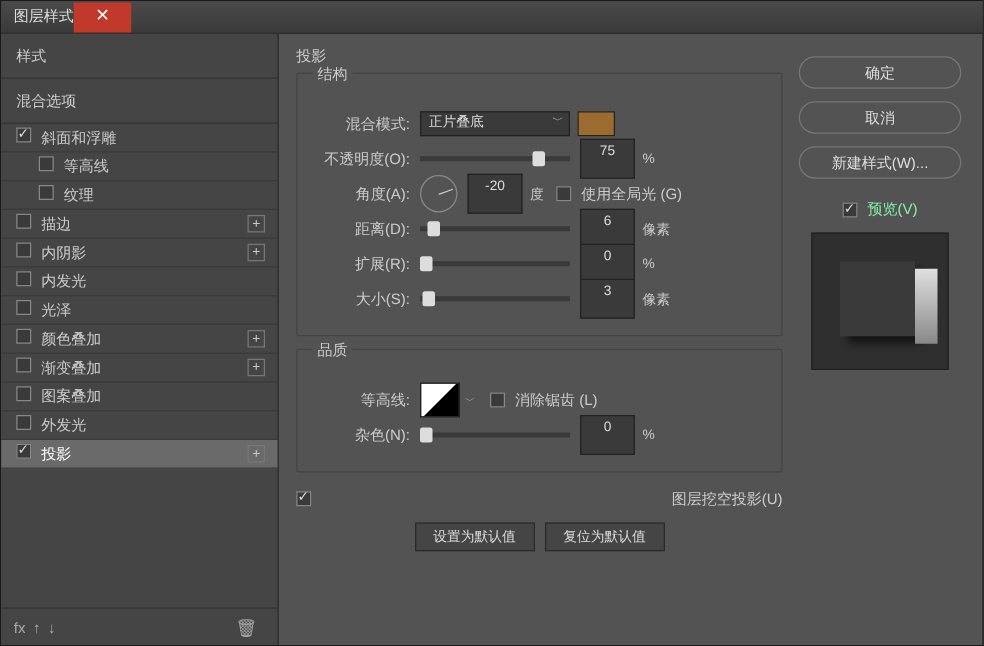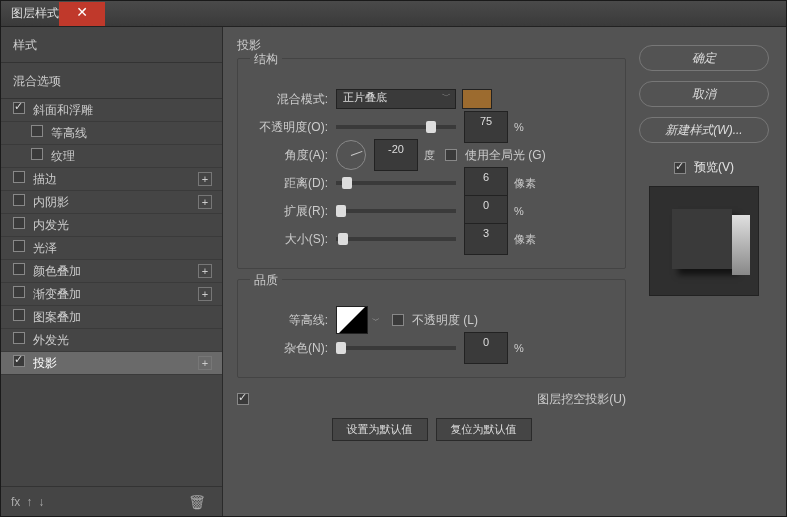--- a/index.html
+++ b/index.html
@@ -32,22 +32,22 @@
 .slider .thumb { position: absolute; top: -4px; width: 10px; height: 12px; background: #ddd; border-radius: 2px; }
 .num { width: 44px; height: 32px; background: #3a3a3a; border: 1px solid #222; color: #ddd; text-align: center; font-size: 11px; line-height: 18px; margin-right: 6px; }
 .unit { font-size: 11px; color: #ccc; }
 .angle-dial { width: 30px; height: 30px; border: 1px solid #888; border-radius: 50%; margin-right: 8px; position: relative; }
 .angle-dial::after { content: ""; position: absolute; width: 12px; height: 1px; background: #ccc; top: 14px; left: 14px; transform: rotate(-20deg); transform-origin: left; }
 .curve { width: 32px; height: 28px; background: linear-gradient(135deg,#fff 49%,#000 51%); border: 1px solid #222; margin-right: 4px; }
 .curve-arr { font-size: 8px; color: #aaa; margin-right: 12px; }
 .btn-row { display: flex; gap: 8px; justify-content: center; margin-top: 8px; }
 .flat-btn { background: #454545; border: 1px solid #2a2a2a; color: #ddd; font-size: 11px; padding: 3px 14px; cursor: pointer; }
 .right { width: 150px; padding: 18px 14px 10px 0; display: flex; flex-direction: column; align-items: center; }
-.pill { width: 130px; height: 26px; border: 1px solid #777; border-radius: 13px; color: #ddd; font-size: 12px; text-align: center; line-height: 24px; margin-bottom: 10px; cursor: pointer; background: #535353; font-style: italic; }
-.prev-row { display: flex; align-items: center; color: #e5e5e5; font-size: 12px; margin: 6px 0 10px 0; }
+.pill { width: 130px; height: 26px; border: 1px solid #777; border-radius: 13px; color: #ddd; font-size: 12px; text-align: center; line-height: 24px; margin-bottom: 10px; cursor: pointer; background: #535353; }
+.prev-row { display: flex; align-items: center; color: #86efac; font-size: 12px; margin: 6px 0 10px 0; }
 .preview { width: 110px; height: 110px; background: #2f2f2f; border: 1px solid #222; position: relative; }
 .preview .sq { position: absolute; top: 22px; left: 22px; width: 60px; height: 60px; background: #3a3a3a; box-shadow: 6px 6px 6px rgba(0,0,0,.6); }
 .preview .lt { position: absolute; right: 8px; top: 28px; width: 18px; height: 60px; background: linear-gradient(#e0e0e0,#888); }
 .trash { font-size: 14px; color: #aaa; }
 .lbl-left { display:flex; align-items:flex-start; }
 </style>
 </head>
 <body>
 
 <div class="window">
@@ -210,21 +210,21 @@
       </div>
 
       <div class="fieldset">
         <span class="legend">品质</span>
 
         <div class="row">
           <div class="lbl">等高线:</div>
           <div class="curve"></div>
           <span class="curve-arr">﹀</span>
           <span class="chk"></span>
-          <span>不透明度 (L)</span>
+          <span>消除锯齿 (L)</span>
         </div>
 
         <div class="row">
           <div class="lbl">杂色(N):</div>
           <div class="slider">
               <div class="thumb" style="left:0%"></div>
             </div>
           <div class="num">0</div>
           <span class="unit">%</span>
         </div>

